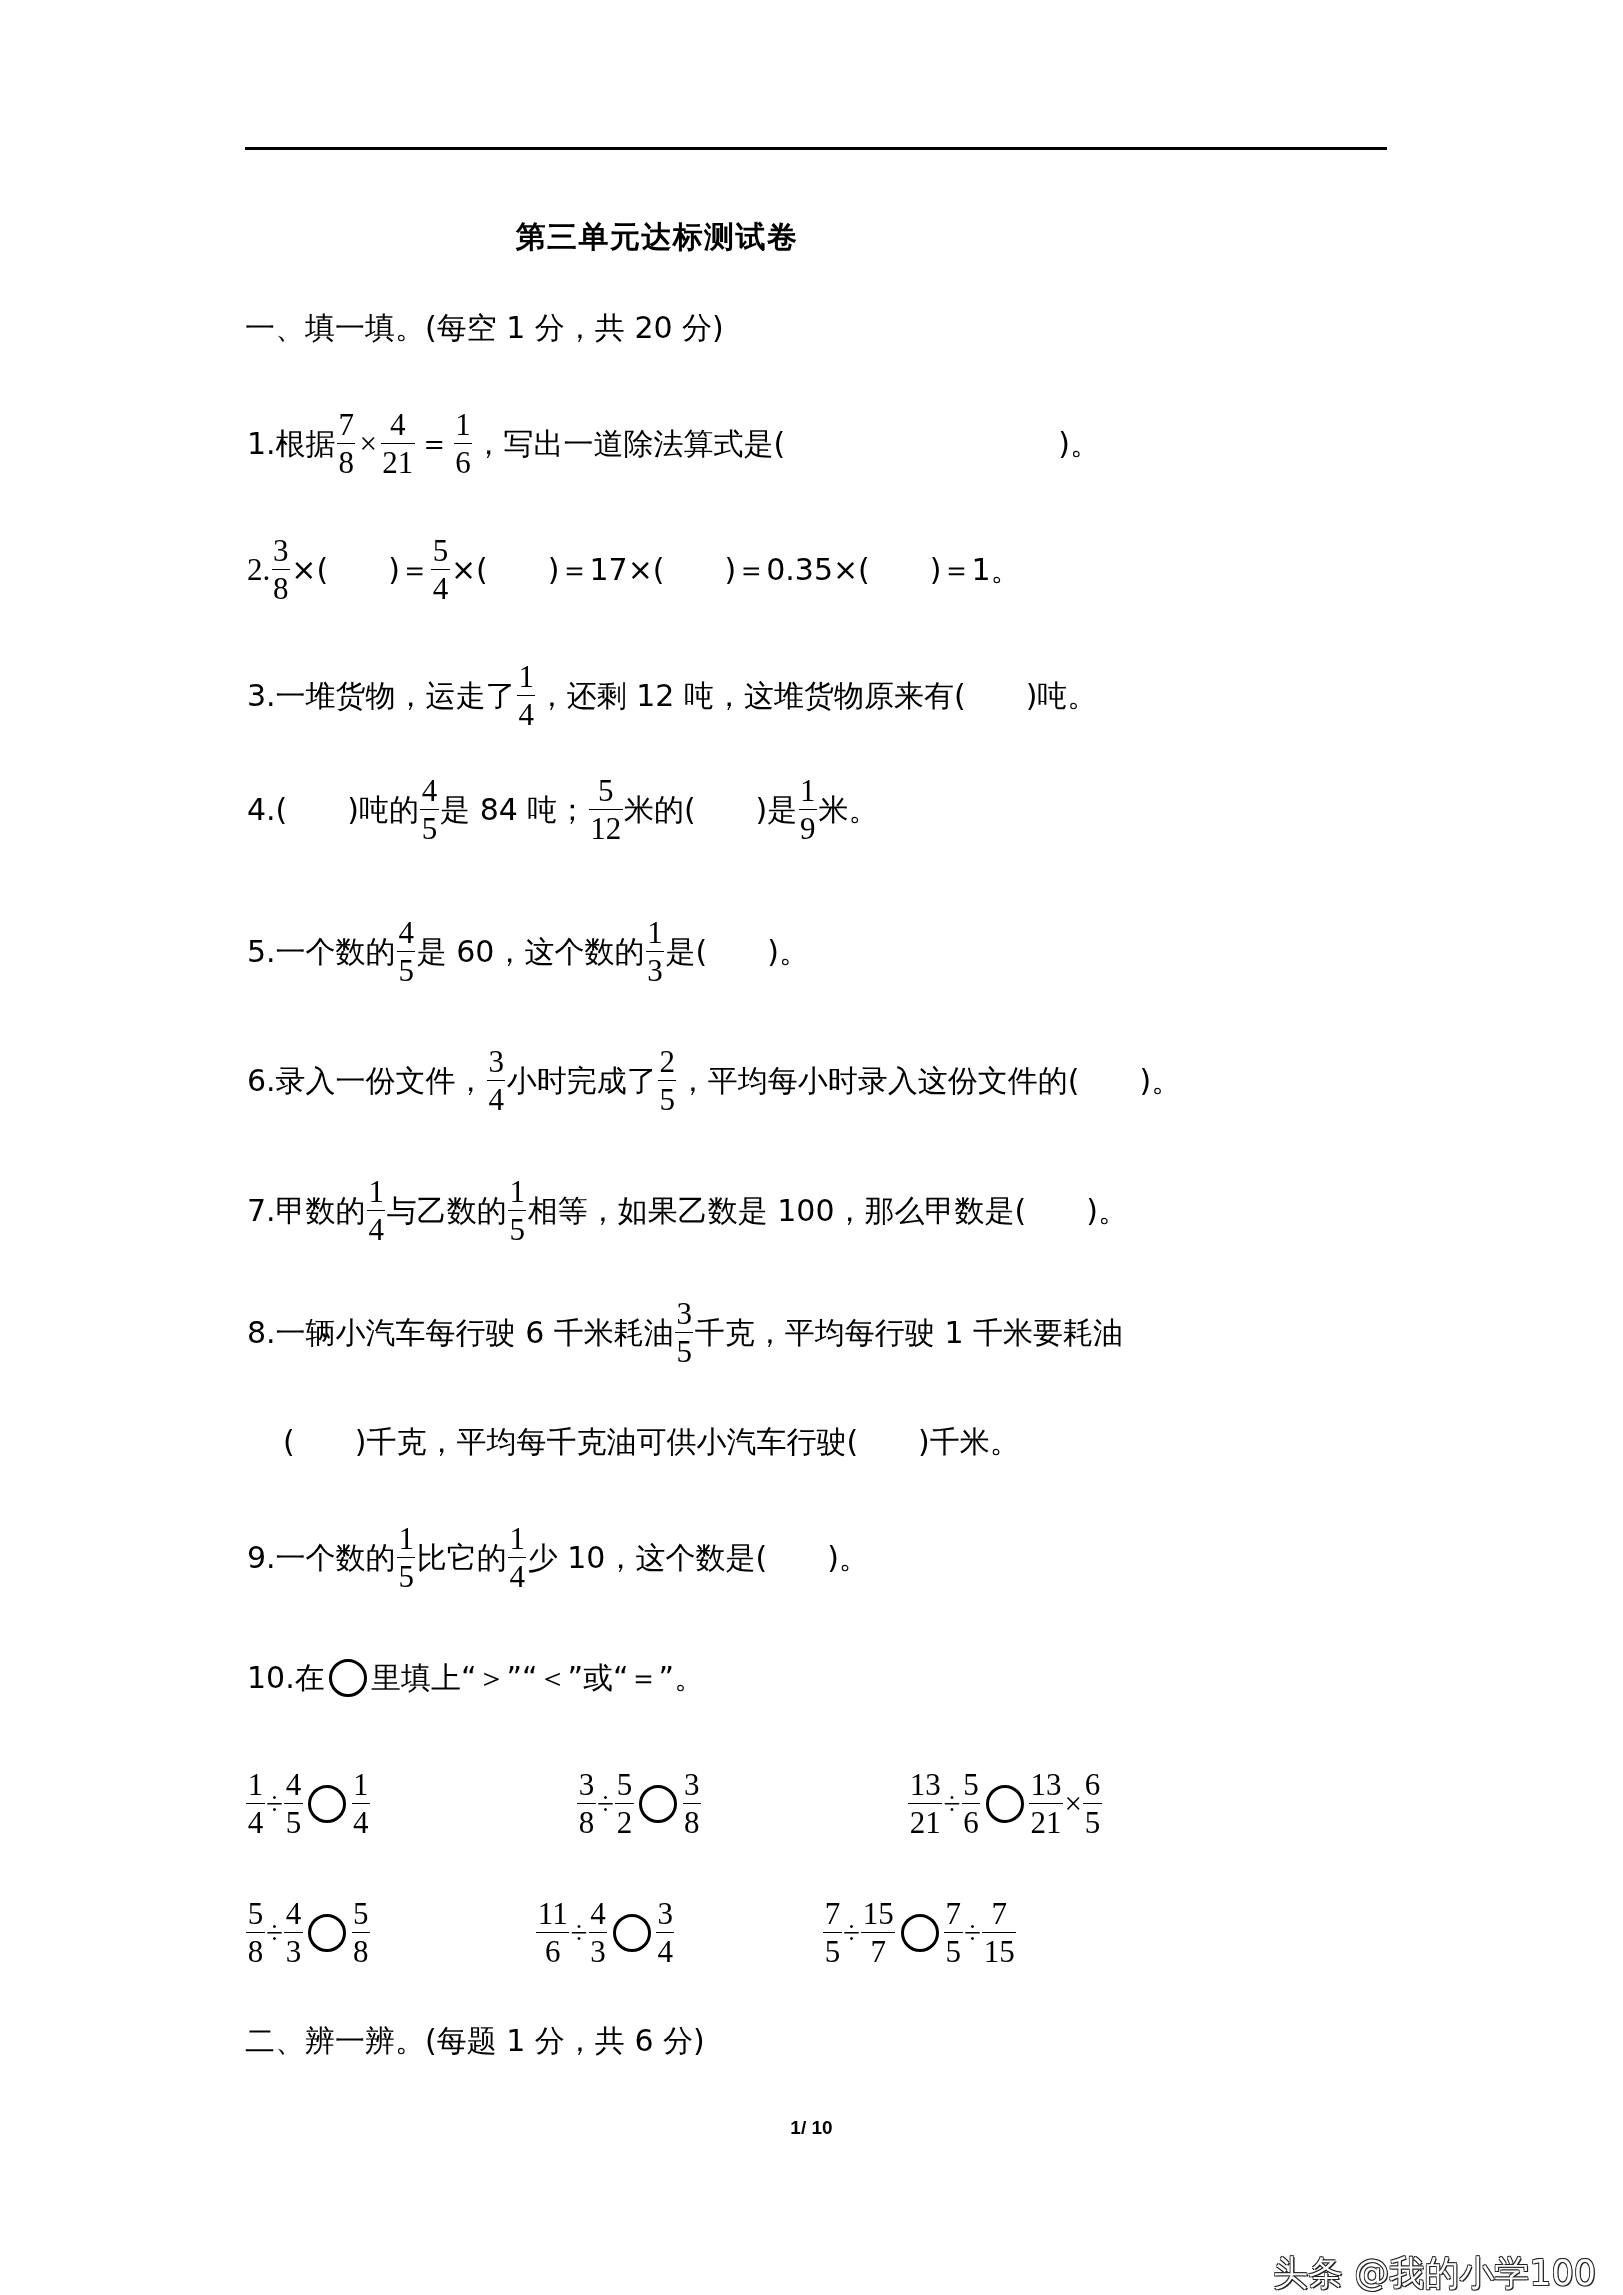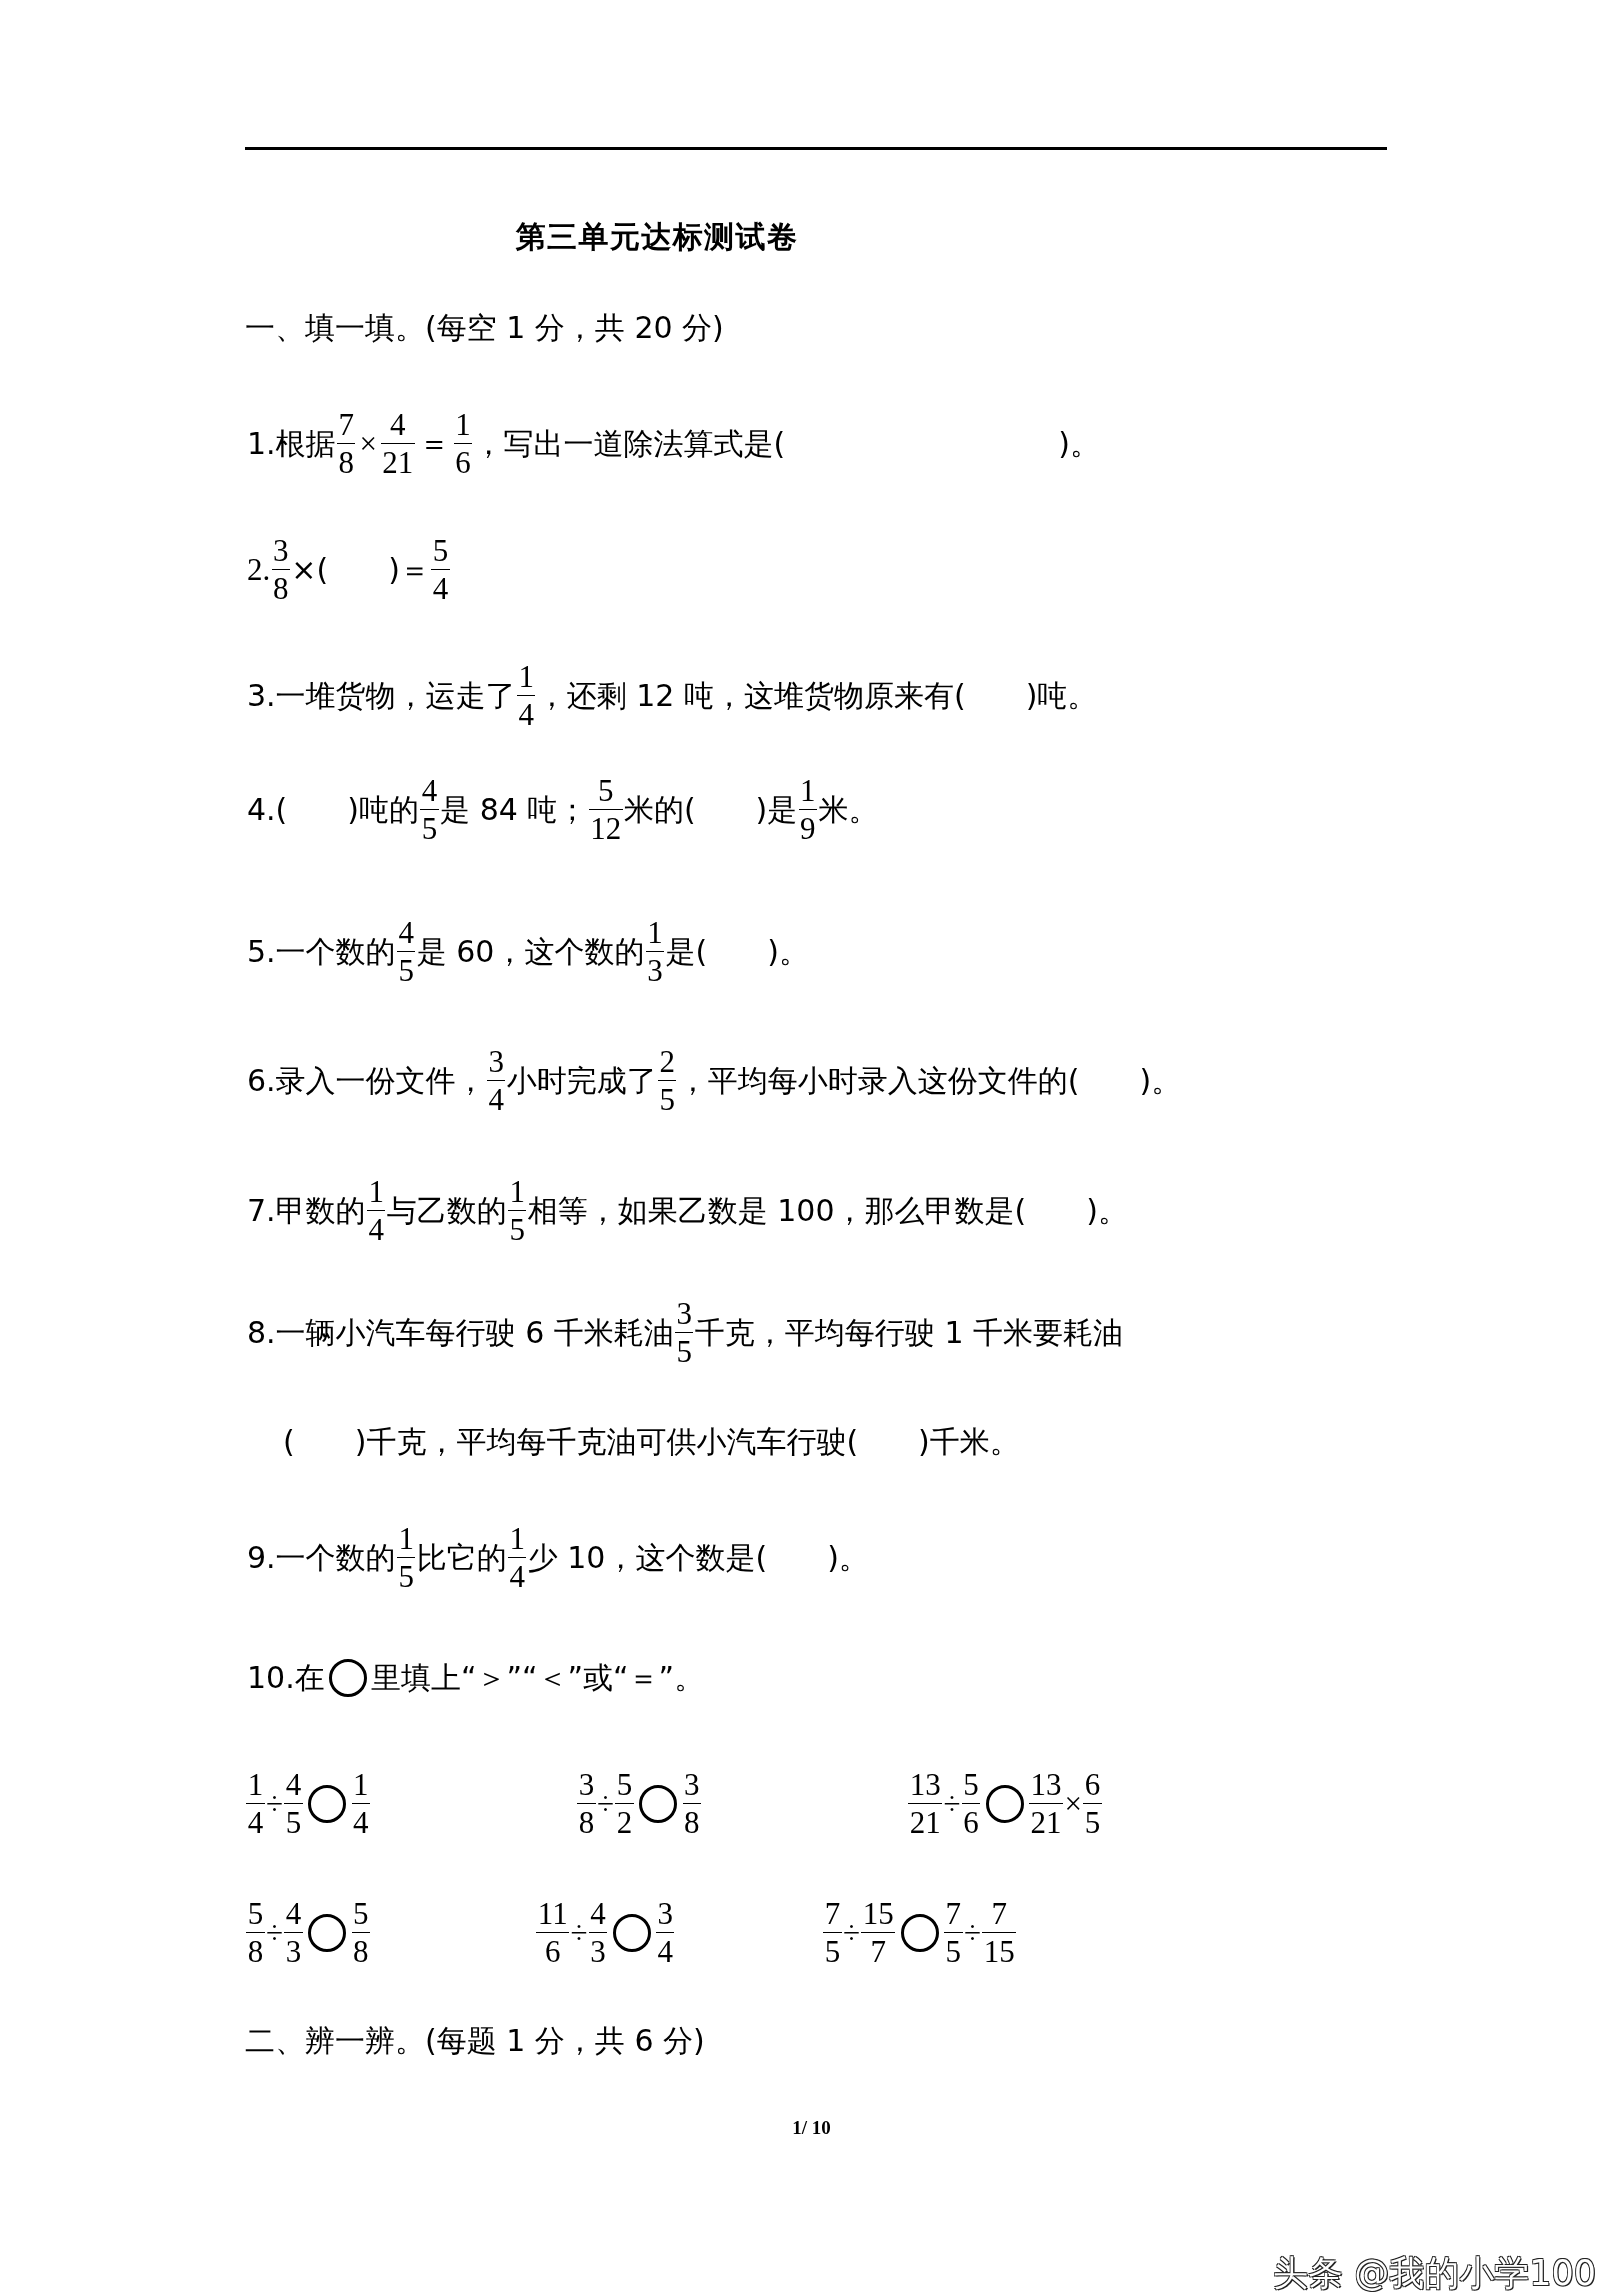--- a/index.html
+++ b/index.html
@@ -13,21 +13,21 @@
   .q .zh{font-family:"DejaVu Sans",sans-serif;font-size:30px;}
   .frac{display:inline-flex;flex-direction:column;align-items:center;vertical-align:middle;margin:0 1.4px;
         font-size:31px;line-height:37px;}
   .frac .n{padding:0 1.4px;}
   .frac .bar{height:1.4px;background:#000;align-self:stretch;}
   .frac .d{padding:0 1.4px;}
   .blank{display:inline-block;}
   .op{margin:0 2.7px;}
   .circle{display:inline-block;width:38px;height:38px;border:3.4px solid #000;border-radius:50%;box-sizing:border-box;vertical-align:middle;margin:0 4.1px;}
   .cmp{position:absolute;display:flex;align-items:center;font-size:31px;}
-  .pageno{position:absolute;left:0;width:1623px;top:2117px;text-align:center;font-weight:bold;font-size:19px;font-family:Liberation Serif, serif;}
+  .pageno{position:absolute;left:0;width:1623px;top:2117px;text-align:center;font-weight:bold;font-size:19px;font-family:Liberation Sans, sans-serif;}
   .watermark{position:absolute;right:27px;top:2250px;font-family:"DejaVu Sans",sans-serif;font-size:35px;color:#fff;
              text-shadow:1.4px 1.4px 0 #222,-0.7px -0.7px 0 #222,0.7px -0.7px 0 #222,-0.7px 0.7px 0 #222;}
 </style>
 </head>
 <body>
 
 <div class="rule"></div>
 <div class="title">第三单元达标测试卷</div>
 <div class="heading" style="top:308px">一、填一填。(每空 1 分，共 20 分)</div>
 
@@ -61,20 +61,21 @@
       <span class="n">3</span>
       <span class="bar"></span>
       <span class="d">8</span>
     </span>
   <span class="zh">×(　　)＝</span>
   <span class="frac">
       <span class="n">5</span>
       <span class="bar"></span>
       <span class="d">4</span>
     </span>
+  <span class="zh">×(　　)＝17×(　　)＝0.35×(　　)＝1。</span>
 </div>
 
 <div class="q" style="top:658px">
   <span class="zh">3.一堆货物，运走了</span>
   <span class="frac">
       <span class="n">1</span>
       <span class="bar"></span>
       <span class="d">4</span>
     </span>
   <span class="zh">，还剩 12 吨，这堆货物原来有(　　)吨。</span>

